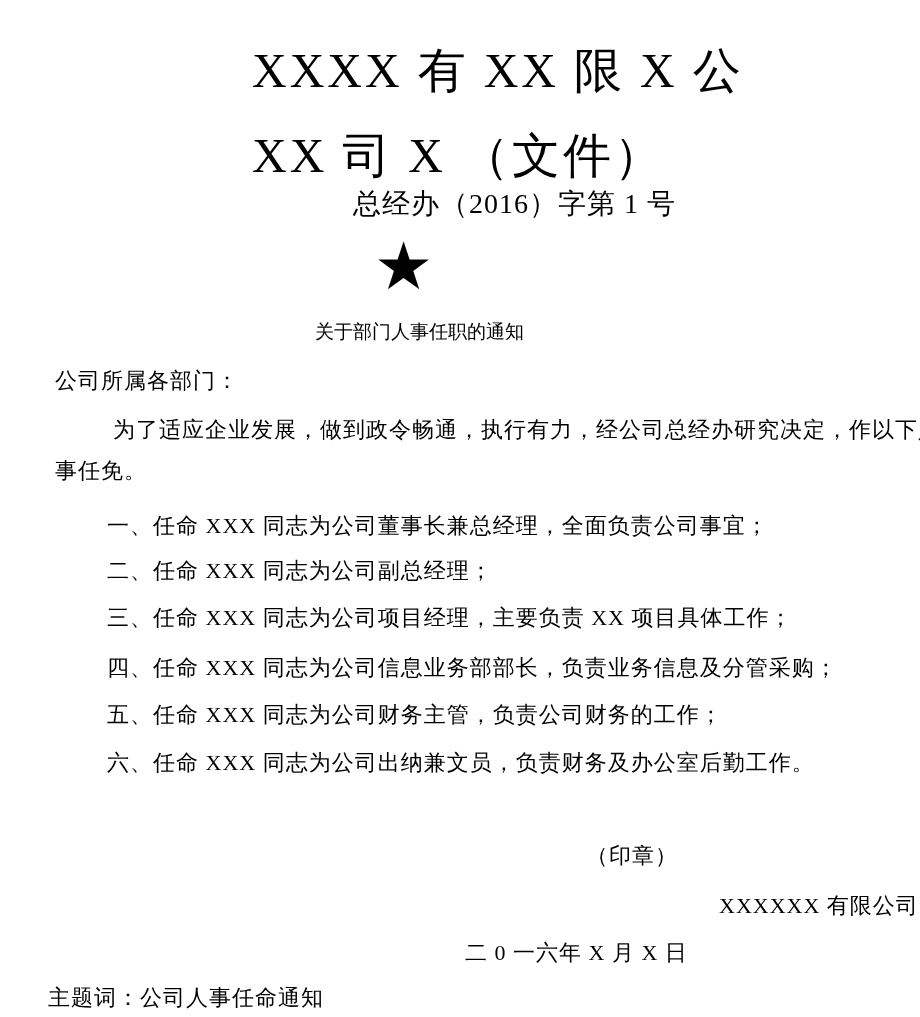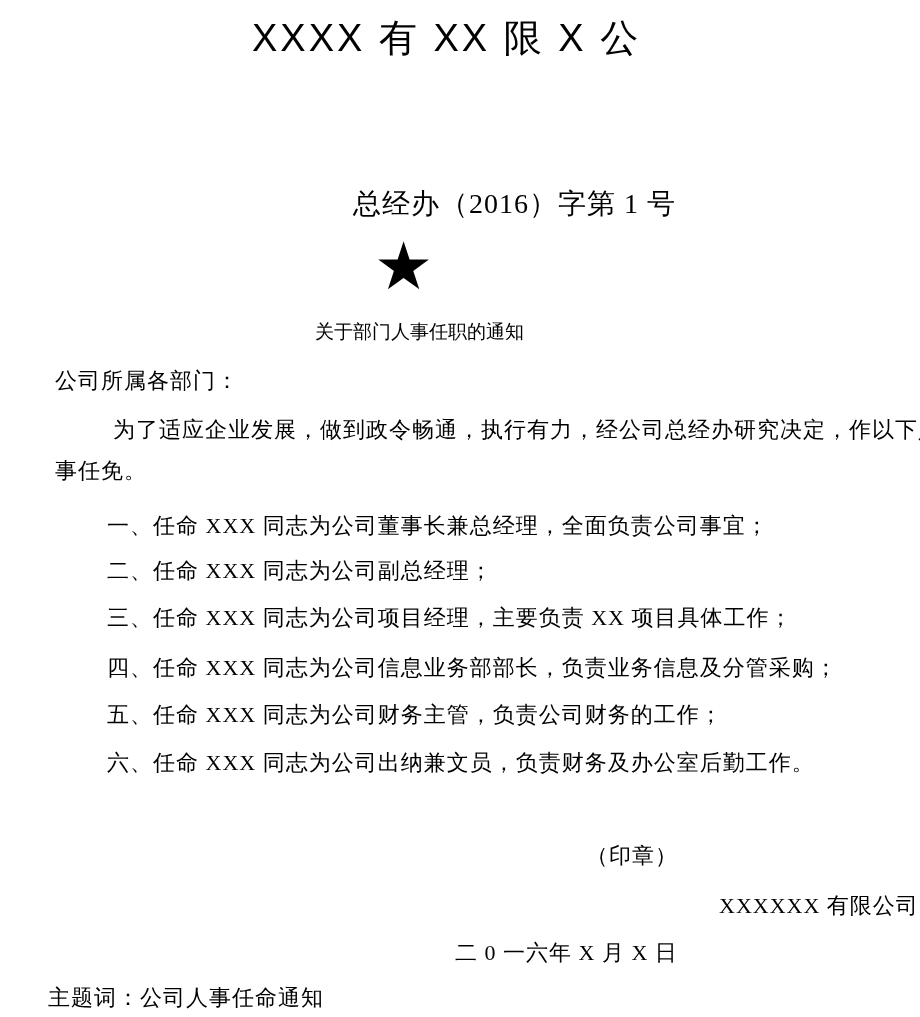--- a/index.html
+++ b/index.html
@@ -15,23 +15,24 @@
     background: #ffffff;
     overflow: hidden;
   }
   .line {
     position: absolute;
     white-space: pre;
     line-height: 1;
     color: #000000;
   }
   .title-line {
-    font-size: 38px;
+    font-size: 48px;
     letter-spacing: 3px;
-    font-family: Liberation Sans, sans-serif;
+    font-family: Liberation Serif, serif;
+    margin-top: 28px;
   }
   .doc-number {
     font-size: 28px;
     letter-spacing: 1px;
   }
   .star {
     font-size: 66px;
     line-height: 1;
     font-family: "DejaVu Sans", sans-serif;
   }
@@ -43,20 +44,21 @@
     font-size: 22px;
     letter-spacing: 1px;
   }
 </style>
 </head>
 <body>
 
 <div class="page">
 
   <div class="line title-line" style="left:252px; top:19px;">XXXX 有 XX 限 X 公</div>
+  <div class="line title-line" style="left:252px; top:104px;">XX 司 X （文件）</div>
 
   <div class="line doc-number" style="left:353px; top:190px;">总经办（2016）字第 1 号</div>
 
   <div class="line star" style="left:374px; top:234px;">★</div>
 
   <div class="line subject-title" style="left:315px; top:322px;">关于部门人事任职的通知</div>
 
   <div class="line body-line" style="left:55px; top:370px;">公司所属各部门：</div>
 
   <div class="line body-line" style="left:113px; top:419px;">为了适应企业发展，做到政令畅通，执行有力，经公司总经办研究决定，作以下人</div>
@@ -65,17 +67,17 @@
   <div class="line body-line" style="left:107px; top:515px;">一、任命 XXX 同志为公司董事长兼总经理，全面负责公司事宜；</div>
   <div class="line body-line" style="left:107px; top:607px;">三、任命 XXX 同志为公司项目经理，主要负责 XX 项目具体工作；</div>
   <div class="line body-line" style="left:107px; top:560px;">二、任命 XXX 同志为公司副总经理；</div>
   <div class="line body-line" style="left:107px; top:657px;">四、任命 XXX 同志为公司信息业务部部长，负责业务信息及分管采购；</div>
   <div class="line body-line" style="left:107px; top:752px;">六、任命 XXX 同志为公司出纳兼文员，负责财务及办公室后勤工作。</div>
   <div class="line body-line" style="left:107px; top:704px;">五、任命 XXX 同志为公司财务主管，负责公司财务的工作；</div>
 
 
   <div class="line body-line" style="left:586px; top:845px;">（印章）</div>
   <div class="line body-line" style="left:719px; top:895px;">XXXXXX 有限公司</div>
-  <div class="line body-line" style="left:455px; top:942px;">二 0 一六年 X 月 X 日</div>
+  <div class="line body-line" style="left:465px; top:942px;">二 0 一六年 X 月 X 日</div>
 
   <div class="line body-line" style="left:48px; top:987px;">主题词：公司人事任命通知</div>
 
 </div>
 
 </body></html>

